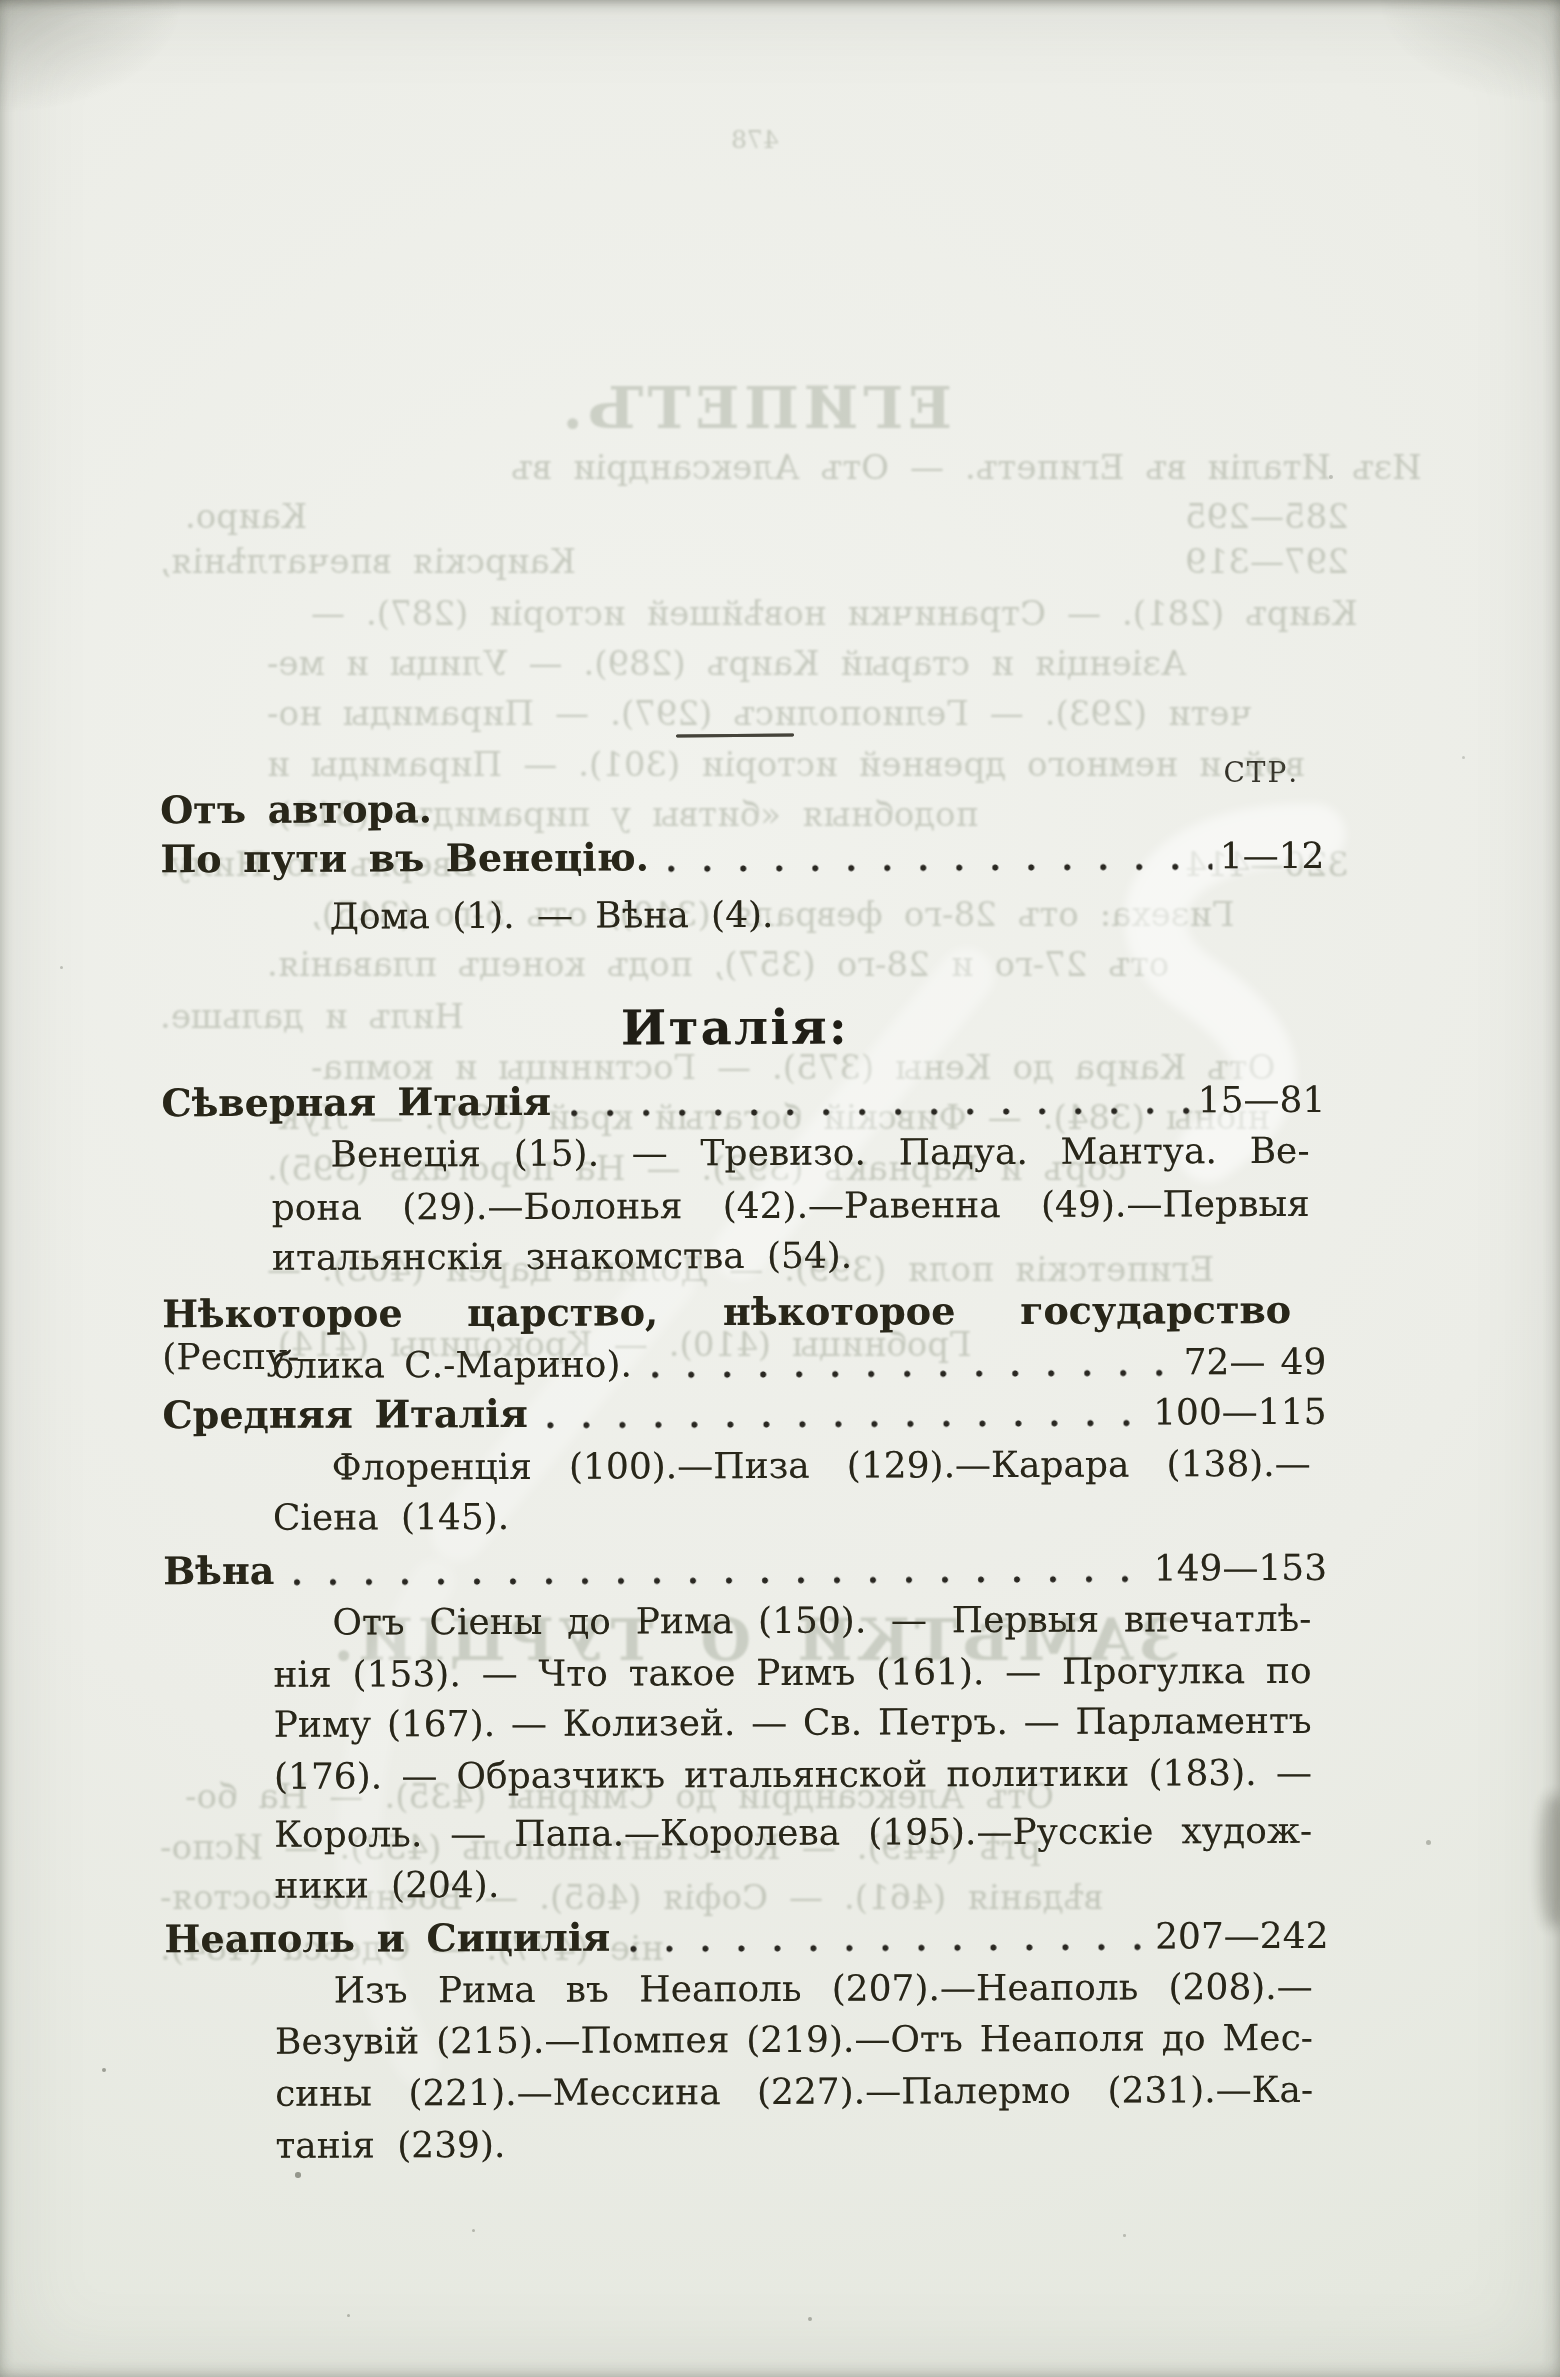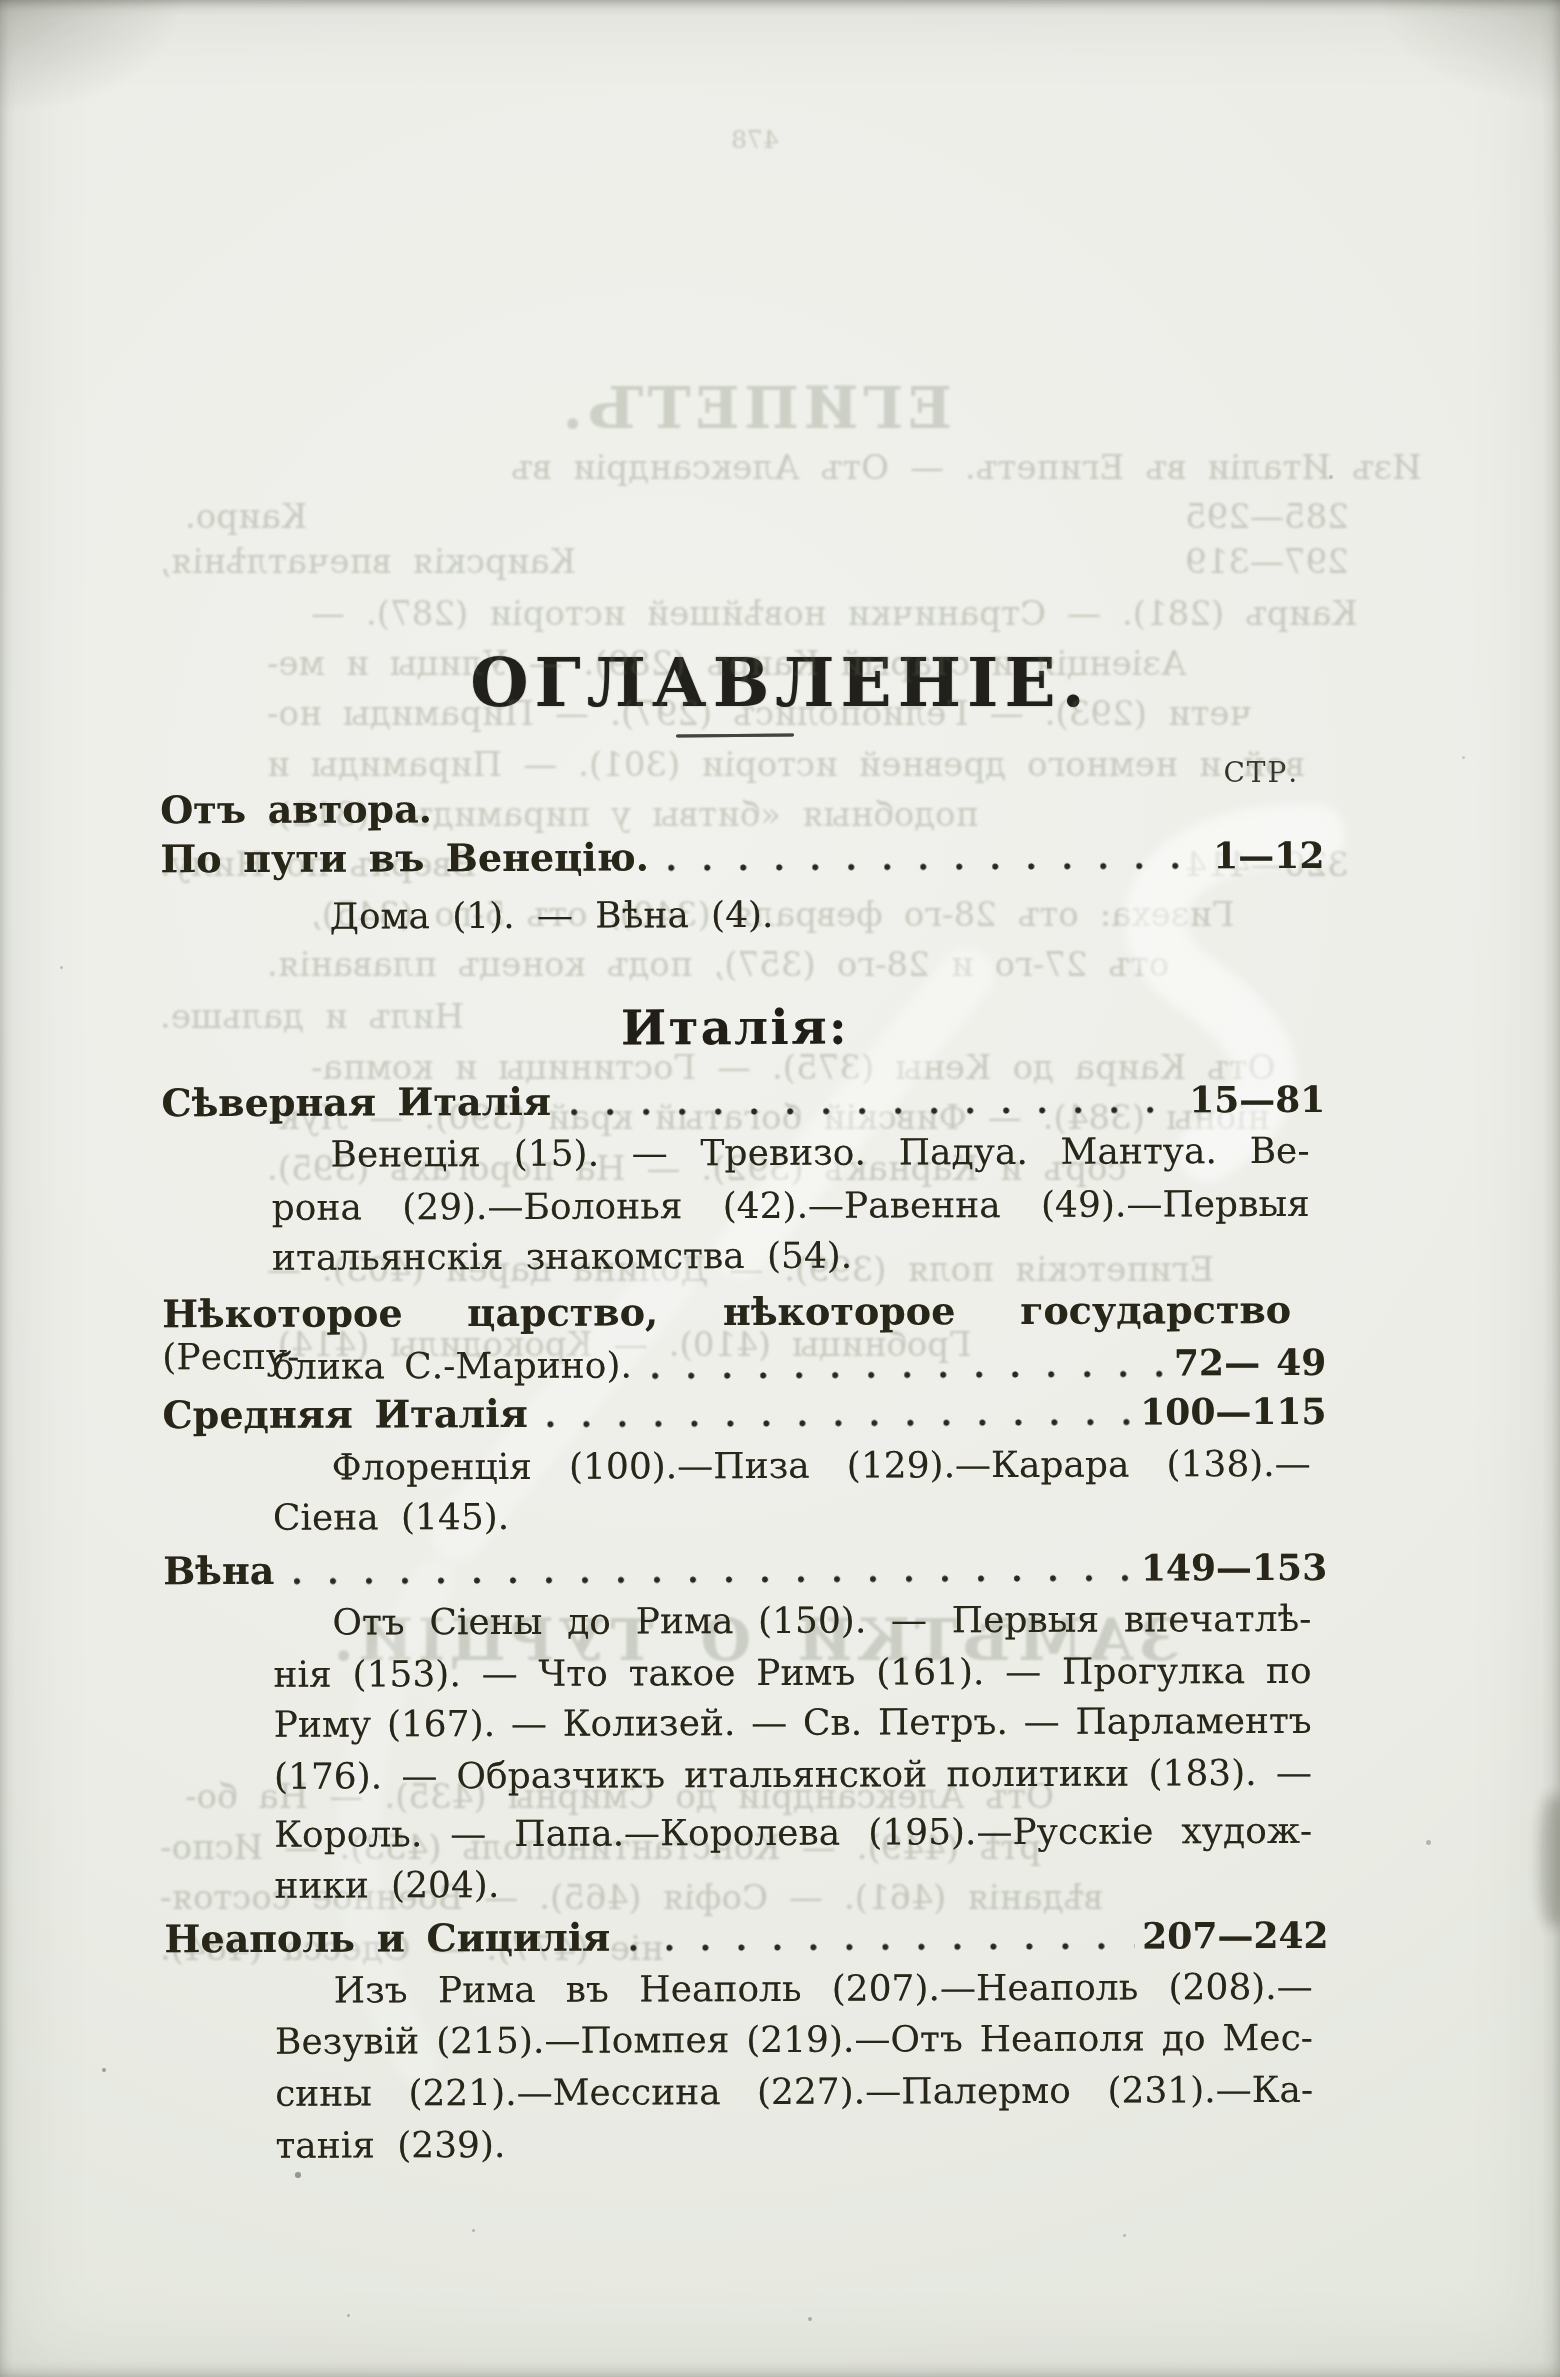--- a/index.html
+++ b/index.html
@@ -40,21 +40,21 @@
   #toc{position:absolute;inset:0;transform:rotate(-0.22deg);transform-origin:753px 753px;z-index:10;}
   .line{position:absolute;font-size:36px;line-height:1.08;color:#282619;
     text-shadow:0 0 0.6px rgba(40,38,30,0.35);}
   .line.sub{white-space:nowrap;word-spacing:0.30em;}
   .line.just{white-space:normal;text-align:justify;text-align-last:justify;word-spacing:0.06em;}
   .line.just::after{content:"";display:inline-block;width:100%;height:0;}
   .line.entry,.line.cont{display:flex;align-items:baseline;white-space:nowrap;}
   .line.entry{font-weight:700;font-size:38px;}
   .line.entry .lbl{word-spacing:0.22em;}
   .line.cont .lbl{word-spacing:0.22em;}
-  .line.entry .pages,.line.cont .pages{font-weight:700;font-size:36px;word-spacing:0.1em;}
+  .line.entry .pages,.line.cont .pages{font-weight:400;font-size:36px;word-spacing:0.1em;}
   .line.entry-wrap{font-weight:700;font-size:38px;}
   .line.entry-wrap .tail{font-weight:400;font-size:36px;}
   .line.heading{font-weight:700;font-size:48px;text-align:center;letter-spacing:0.05em;white-space:nowrap;color:#201e16;}
   .leader{flex:1 1 auto;height:8.8px;margin:0 7.5px 5px 19px;align-self:flex-end;
     background-image:radial-gradient(circle 3.1px at 3.8px 4.4px, #2a2822 2.6px, rgba(0,0,0,0) 3.4px);
     background-size:36px 8.8px;background-repeat:repeat-x;}
 
   #bleed{position:absolute;inset:0;z-index:1;pointer-events:none;}
   .bt-line{position:absolute;left:160px;width:1189px;display:flex;align-items:baseline;
     font-size:34px;color:rgba(106,116,92,0.30);filter:blur(1px);word-spacing:0.3em;}
@@ -157,21 +157,20 @@
         </filter>
       </defs>
     <g filter="url(#wb)" stroke="#ffffff" fill="none" stroke-linecap="round">
       <path d="M2095 1330 C 1840 1325 1780 1480 1900 1565 C 2040 1660 2060 1745 1925 1835" stroke-width="98" opacity="0.50"></path>
       <path d="M1540 1555 L 1180 1995" stroke-width="88" opacity="0.36"></path>
       <path d="M1065 2040 L 730 2445" stroke-width="88" opacity="0.28"></path>
       <path d="M690 2520 C 555 2745 520 3045 665 3290" stroke-width="70" opacity="0.20"></path>
     </g>
   </svg>
 
-  <h1 class="title">ОГЛАВЛЕНІЕ.</h1>
   <div class="title-rule"></div>
 
   <div class="page-col">СТР.</div>
 
   <div id="toc">
       <div class="line entry" style="top: 787px; left: 160px; width: 1164px;">
         <span class="lbl">Отъ автора.</span>
       </div>
       <div class="line entry" style="top: 836px; left: 160px; width: 1164px;">
         <span class="lbl">По пути въ Венецію.</span>

